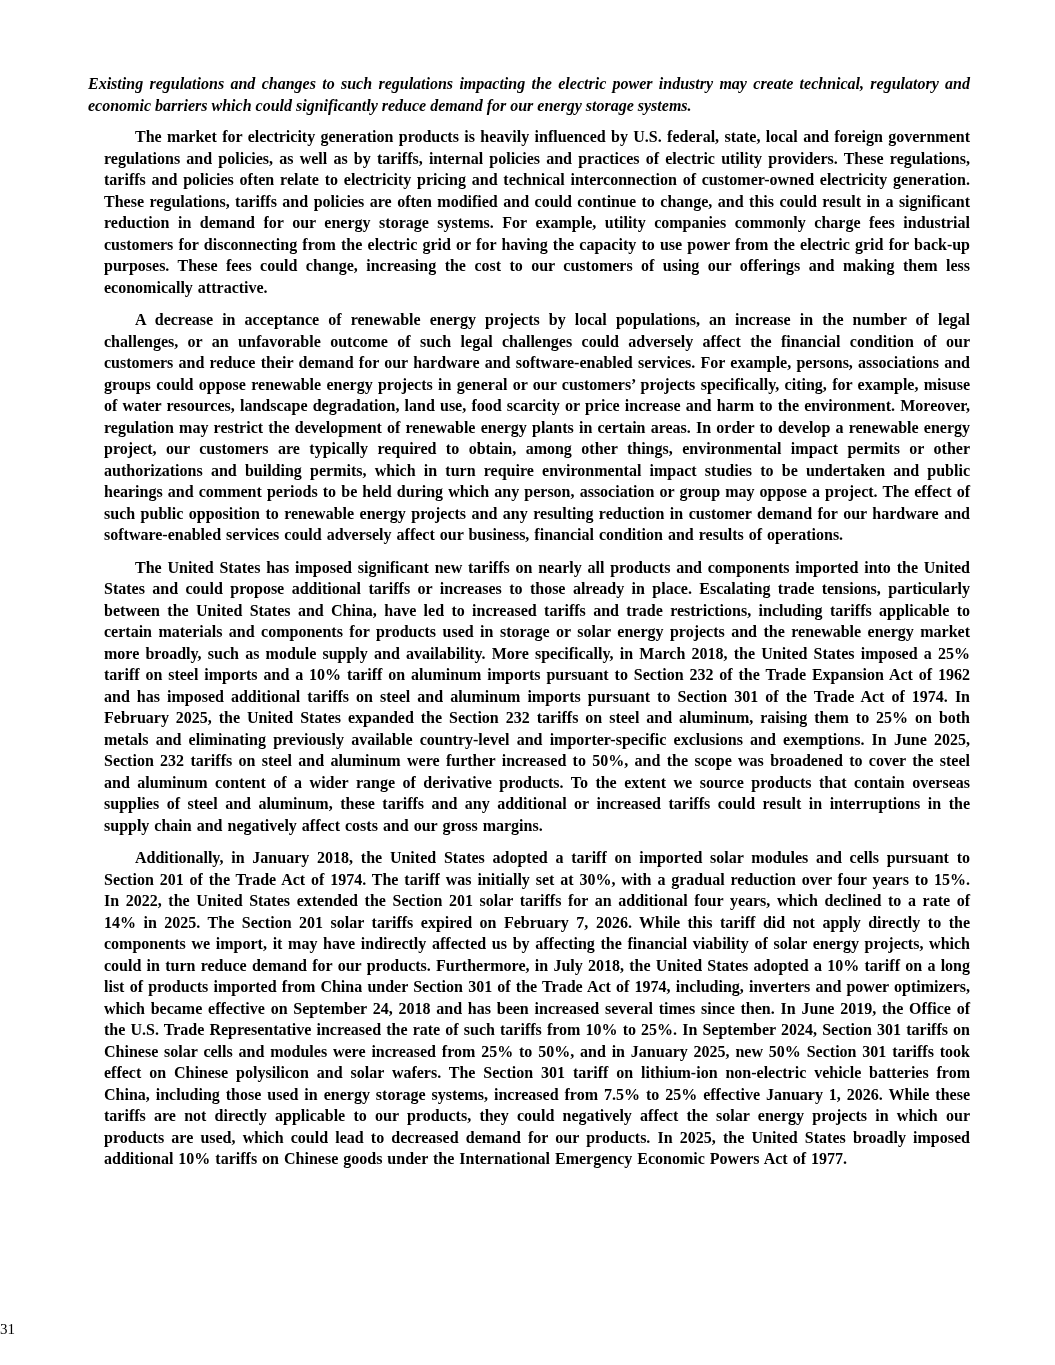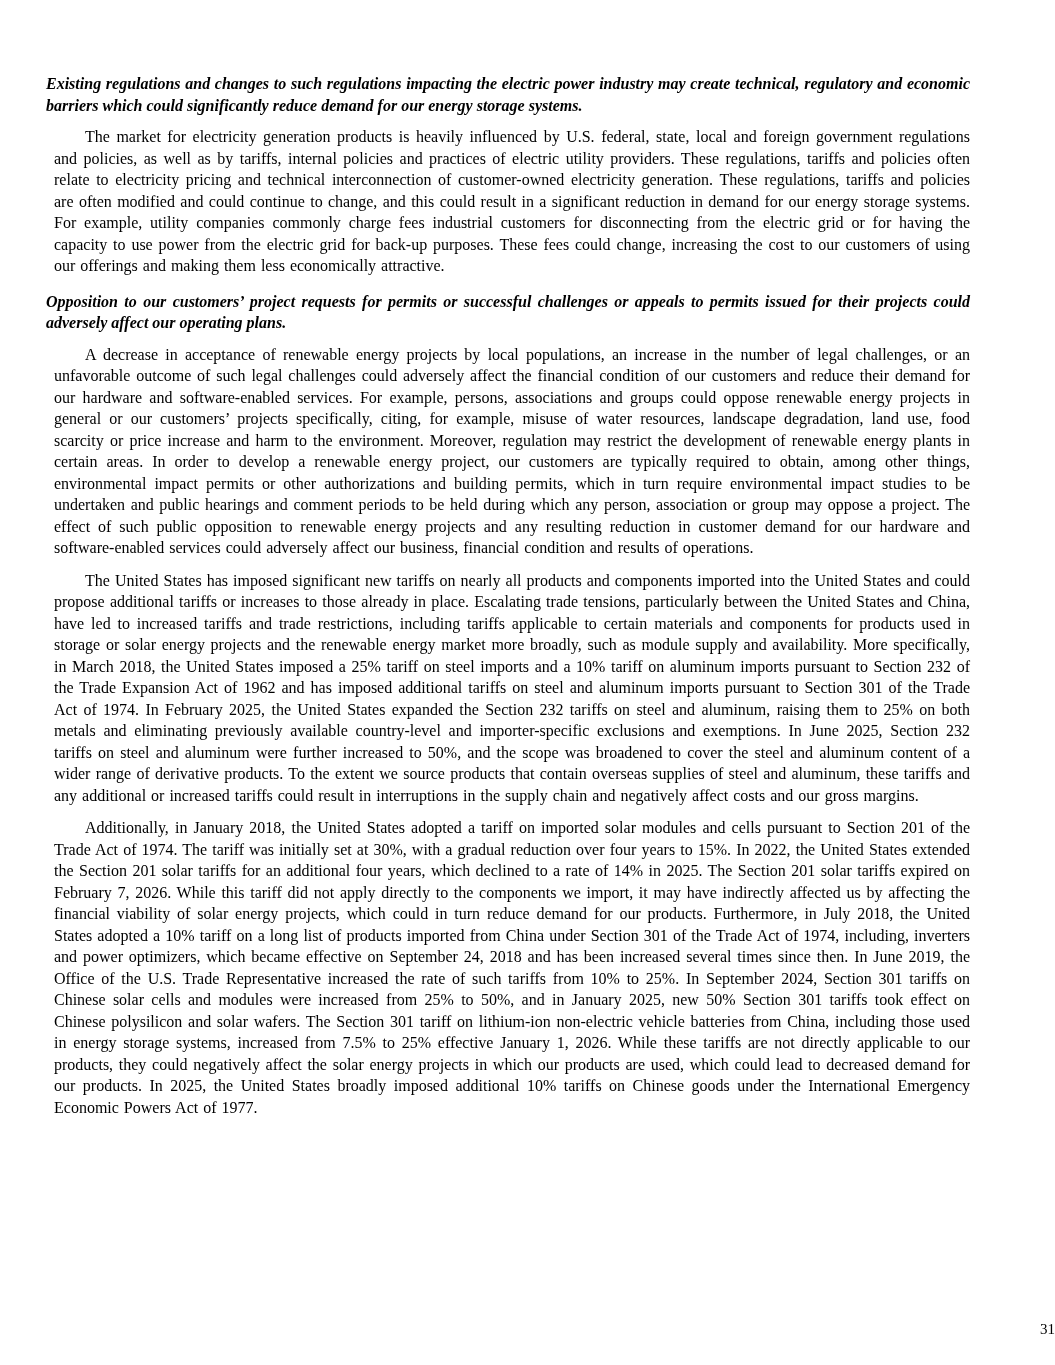--- a/index.html
+++ b/index.html
@@ -7,64 +7,64 @@
     padding: 0;
     background: #ffffff;
   }
   .page {
     position: relative;
     width: 1055px;
     height: 1365px;
     margin: 0 auto;
     background: #ffffff;
     box-sizing: border-box;
-    padding: 73px 85px 0 46px;
+    padding: 73px 85px 0 88px;
     font-family: "Liberation Serif", "DejaVu Serif", serif;
     color: #000000;
     font-size: 16px;
     line-height: 21.5px;
   }
   .section-heading {
     font-size: 16px;
     font-weight: bold;
     font-style: italic;
     text-align: justify;
     margin: 14px 0 10px 0;
     line-height: 21.5px;
   }
   .section:first-child .section-heading {
     margin-top: 0;
   }
   .body-paragraph {
     text-align: justify;
     text-indent: 31px;
-    margin: 0 0 11px 8px;
+    margin: 0 0 11px 16px;
     word-spacing: 1px;
+    font-weight: bold;
   }
   .page-footer {
     position: absolute;
     bottom: 25px;
     left: 0;
     width: 100%;
-    text-align: right;
+    text-align: left;
     font-size: 15px;
   }
 </style>
 </head>
 <body>
 
 <div class="page">
 
   <div class="section">
     <h2 class="section-heading">Existing regulations and changes to such regulations impacting the electric power industry may create technical, regulatory and economic barriers which could significantly reduce demand for our energy storage systems.</h2>
     <p class="body-paragraph">The market for electricity generation products is heavily influenced by U.S. federal, state, local and foreign government regulations and policies, as well as by tariffs, internal policies and practices of electric utility providers. These regulations, tariffs and policies often relate to electricity pricing and technical interconnection of customer-owned electricity generation. These regulations, tariffs and policies are often modified and could continue to change, and this could result in a significant reduction in demand for our energy storage systems. For example, utility companies commonly charge fees industrial customers for disconnecting from the electric grid or for having the capacity to use power from the electric grid for back-up purposes. These fees could change, increasing the cost to our customers of using our offerings and making them less economically attractive.</p>
   </div>
 
   <div class="section">
-    <h2 class="section-heading">Opposition to our customers’ project requests for permits or successful challenges or appeals to permits issued for their projects could adversely affect our operating plans.</h2>
     <p class="body-paragraph">A decrease in acceptance of renewable energy projects by local populations, an increase in the number of legal challenges, or an unfavorable outcome of such legal challenges could adversely affect the financial condition of our customers and reduce their demand for our hardware and software-enabled services. For example, persons, associations and groups could oppose renewable energy projects in general or our customers’ projects specifically, citing, for example, misuse of water resources, landscape degradation, land use, food scarcity or price increase and harm to the environment. Moreover, regulation may restrict the development of renewable energy plants in certain areas. In order to develop a renewable energy project, our customers are typically required to obtain, among other things, environmental impact permits or other authorizations and building permits, which in turn require environmental impact studies to be undertaken and public hearings and comment periods to be held during which any person, association or group may oppose a project. The effect of such public opposition to renewable energy projects and any resulting reduction in customer demand for our hardware and software-enabled services could adversely affect our business, financial condition and results of operations.</p>
   </div>
 
   <div class="section">
     <p class="body-paragraph">The United States has imposed significant new tariffs on nearly all products and components imported into the United States and could propose additional tariffs or increases to those already in place. Escalating trade tensions, particularly between the United States and China, have led to increased tariffs and trade restrictions, including tariffs applicable to certain materials and components for products used in storage or solar energy projects and the renewable energy market more broadly, such as module supply and availability. More specifically, in March 2018, the United States imposed a 25% tariff on steel imports and a 10% tariff on aluminum imports pursuant to Section 232 of the Trade Expansion Act of 1962 and has imposed additional tariffs on steel and aluminum imports pursuant to Section 301 of the Trade Act of 1974. In February 2025, the United States expanded the Section 232 tariffs on steel and aluminum, raising them to 25% on both metals and eliminating previously available country-level and importer-specific exclusions and exemptions. In June 2025, Section 232 tariffs on steel and aluminum were further increased to 50%, and the scope was broadened to cover the steel and aluminum content of a wider range of derivative products. To the extent we source products that contain overseas supplies of steel and aluminum, these tariffs and any additional or increased tariffs could result in interruptions in the supply chain and negatively affect costs and our gross margins.</p>
     <p class="body-paragraph">Additionally, in January 2018, the United States adopted a tariff on imported solar modules and cells pursuant to Section 201 of the Trade Act of 1974. The tariff was initially set at 30%, with a gradual reduction over four years to 15%. In 2022, the United States extended the Section 201 solar tariffs for an additional four years, which declined to a rate of 14% in 2025. The Section 201 solar tariffs expired on February 7, 2026. While this tariff did not apply directly to the components we import, it may have indirectly affected us by affecting the financial viability of solar energy projects, which could in turn reduce demand for our products. Furthermore, in July 2018, the United States adopted a 10% tariff on a long list of products imported from China under Section 301 of the Trade Act of 1974, including, inverters and power optimizers, which became effective on September 24, 2018 and has been increased several times since then. In June 2019, the Office of the U.S. Trade Representative increased the rate of such tariffs from 10% to 25%. In September 2024, Section 301 tariffs on Chinese solar cells and modules were increased from 25% to 50%, and in January 2025, new 50% Section 301 tariffs took effect on Chinese polysilicon and solar wafers. The Section 301 tariff on lithium-ion non-electric vehicle batteries from China, including those used in energy storage systems, increased from 7.5% to 25% effective January 1, 2026. While these tariffs are not directly applicable to our products, they could negatively affect the solar energy projects in which our products are used, which could lead to decreased demand for our products. In 2025, the United States broadly imposed additional 10% tariffs on Chinese goods under the International Emergency Economic Powers Act of 1977.</p>
   </div>
 
   <div class="page-footer">31</div>
 

